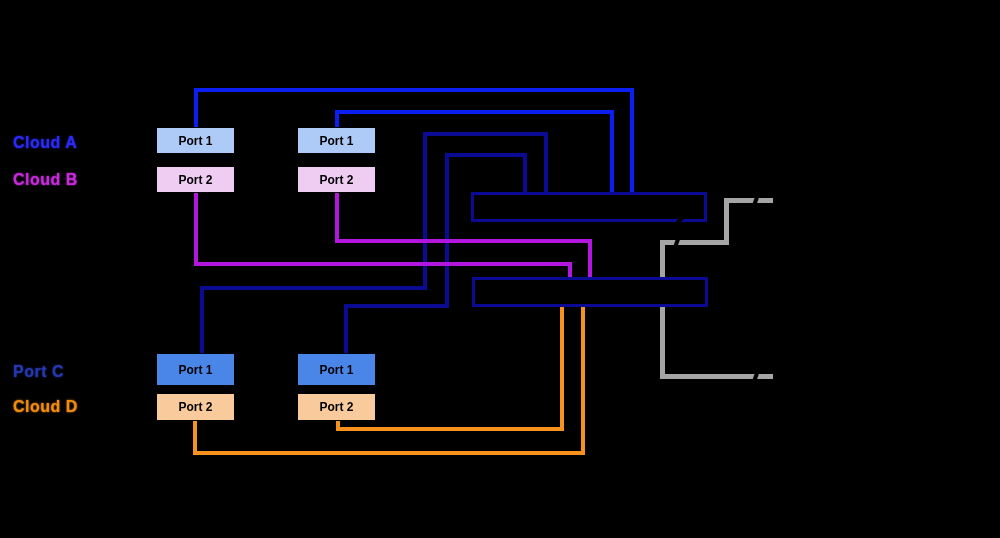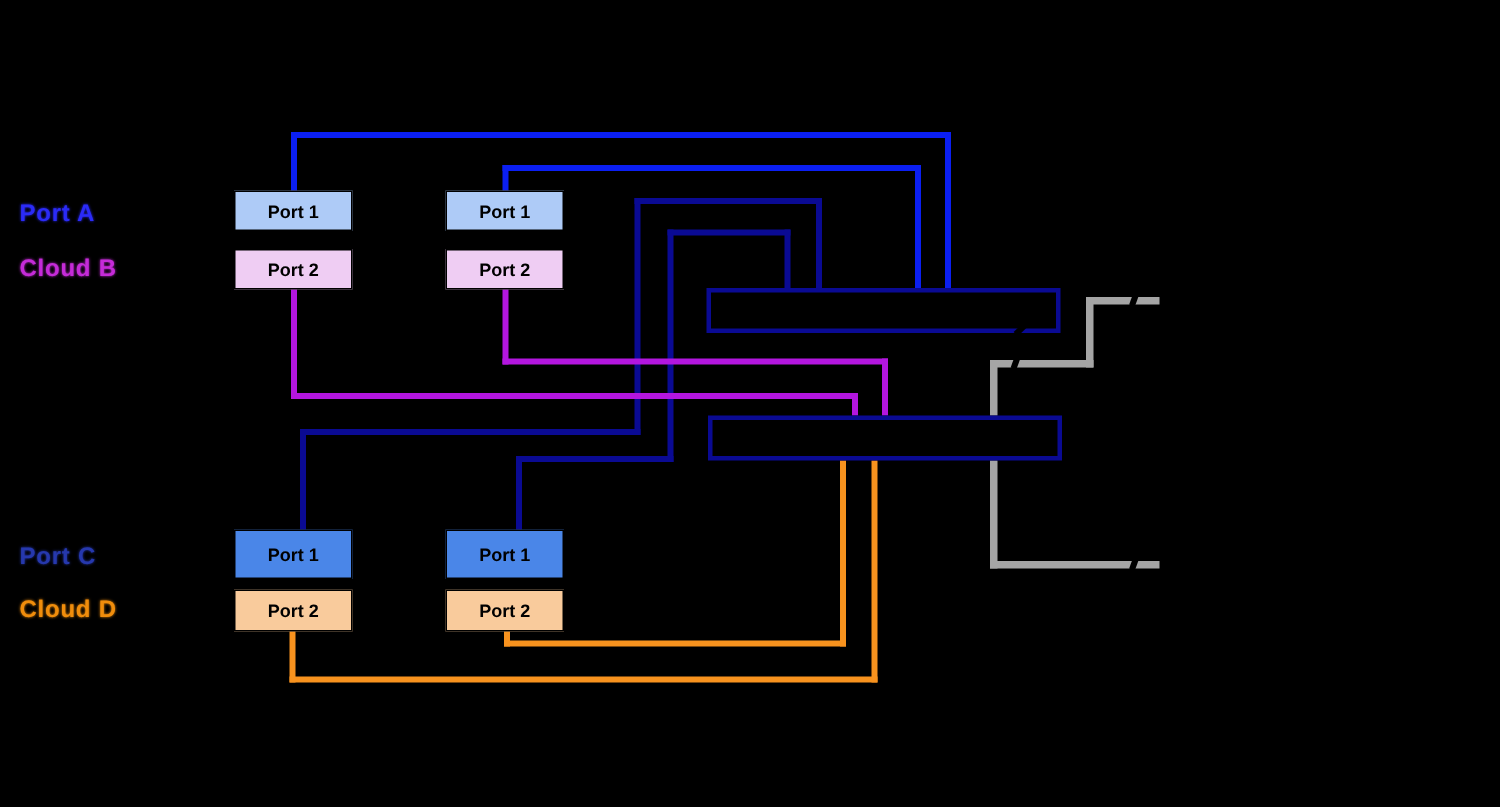--- a/index.html
+++ b/index.html
@@ -18,21 +18,21 @@
     position:absolute;box-sizing:border-box;border:1px solid #000;
     display:flex;align-items:center;justify-content:center;
     font-weight:bold;font-size:12px;color:#000;
   }
   .tick{position:absolute;background:#000000;}
 </style>
 </head>
 <body>
 
 <div class="canvas">
-  <div class="cloud-label" style="top: 134px; color: rgb(43, 43, 247);">Port A</div>
+  <div class="cloud-label" style="top: 134px; color: rgb(43, 43, 247);">Cloud A</div>
   <div class="cloud-label" style="top: 171px; color: rgb(197, 43, 216);">Cloud B</div>
   <div class="cloud-label" style="top: 363px; color: rgb(38, 56, 173);">Port C</div>
   <div class="cloud-label" style="top: 398px; color: rgb(240, 141, 12);">Cloud D</div>
 
   <div id="diagram">
       <div class="seg" style="left: 184px; top: 286px; width: 4px; height: 69px; background: rgb(10, 10, 147);"></div>
       <div class="seg" style="left: 184px; top: 286px; width: 227px; height: 4px; background: rgb(10, 10, 147);"></div>
       <div class="seg" style="left: 407px; top: 132px; width: 4px; height: 158px; background: rgb(10, 10, 147);"></div>
       <div class="seg" style="left: 407px; top: 132px; width: 125px; height: 4px; background: rgb(10, 10, 147);"></div>
       <div class="seg" style="left: 528px; top: 132px; width: 4px; height: 62px; background: rgb(10, 10, 147);"></div>

